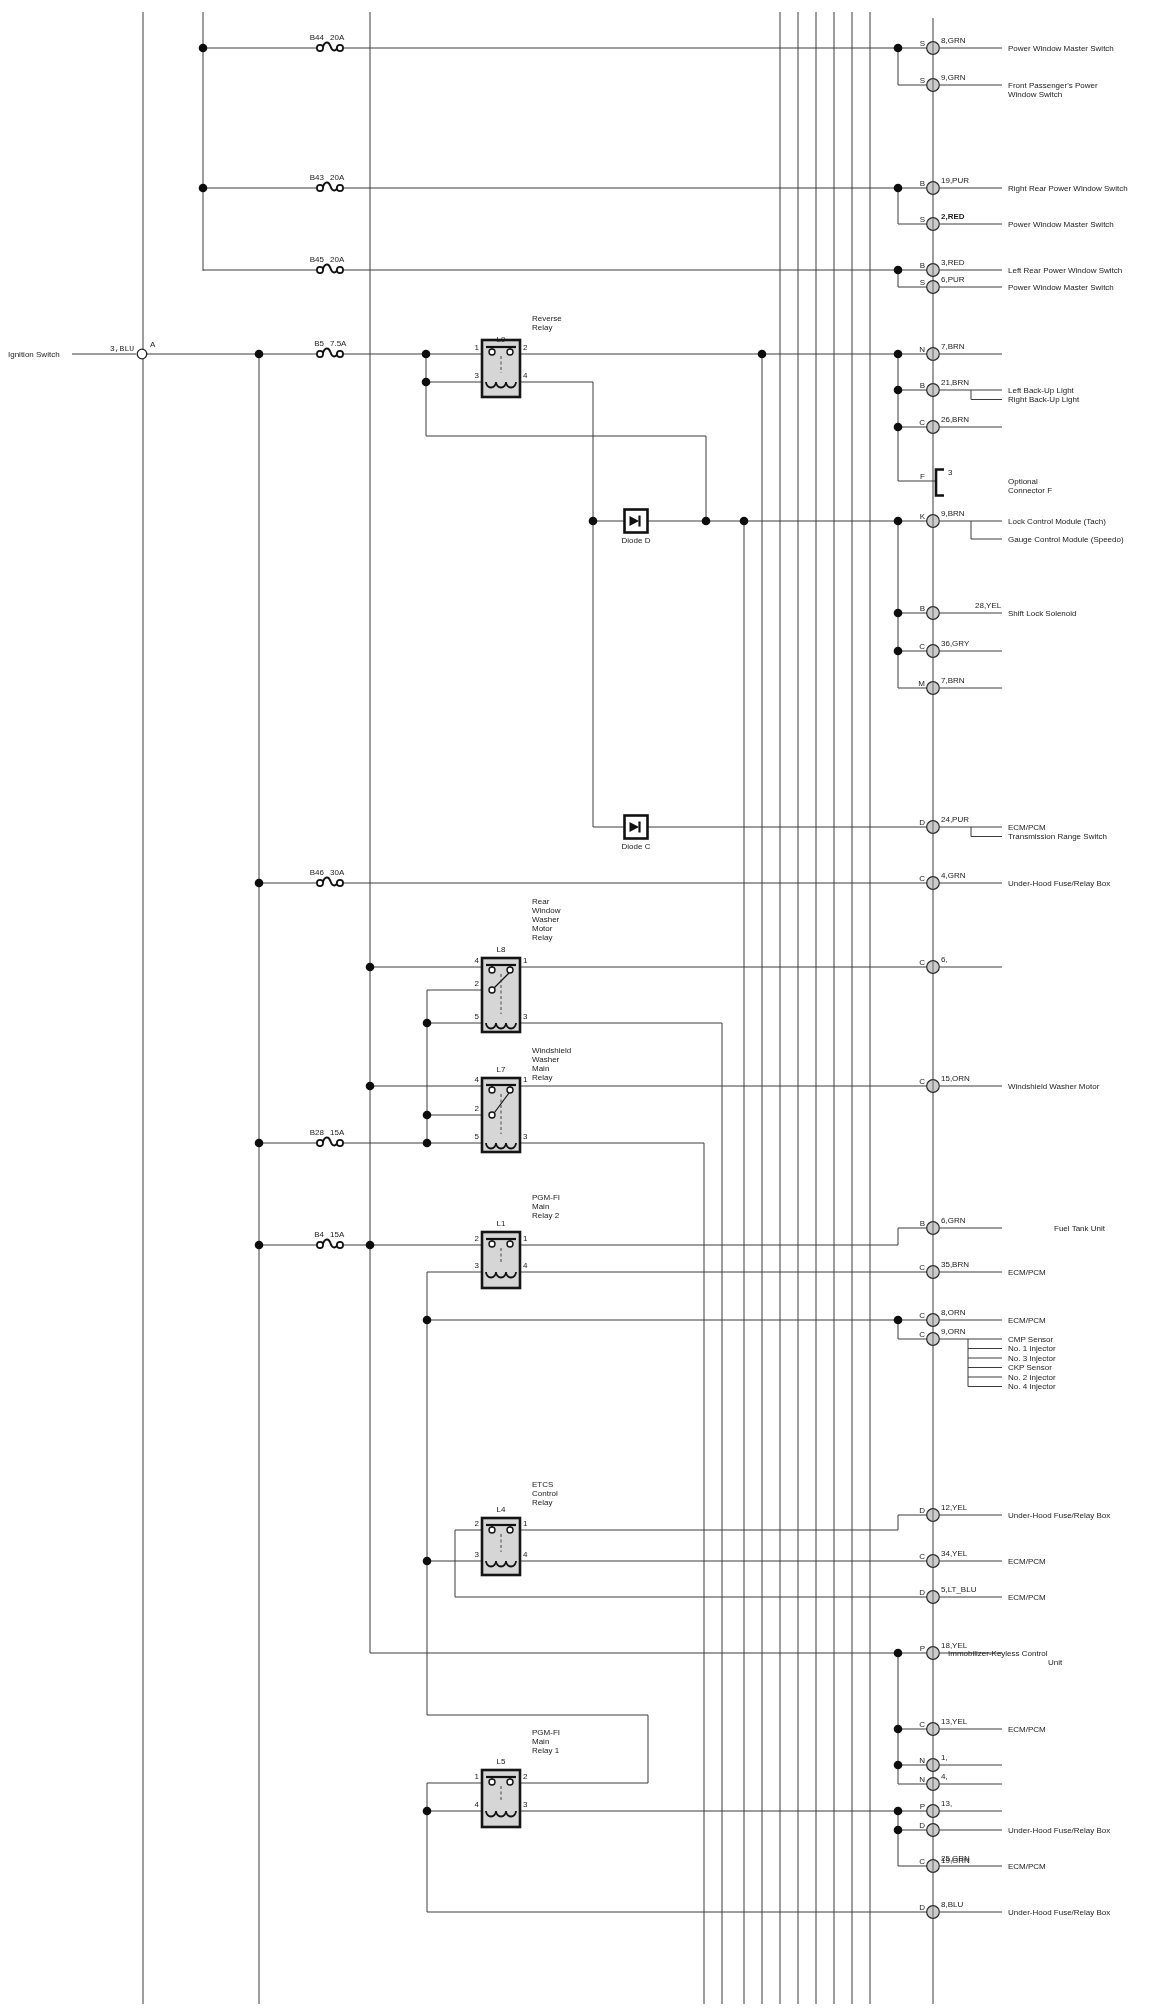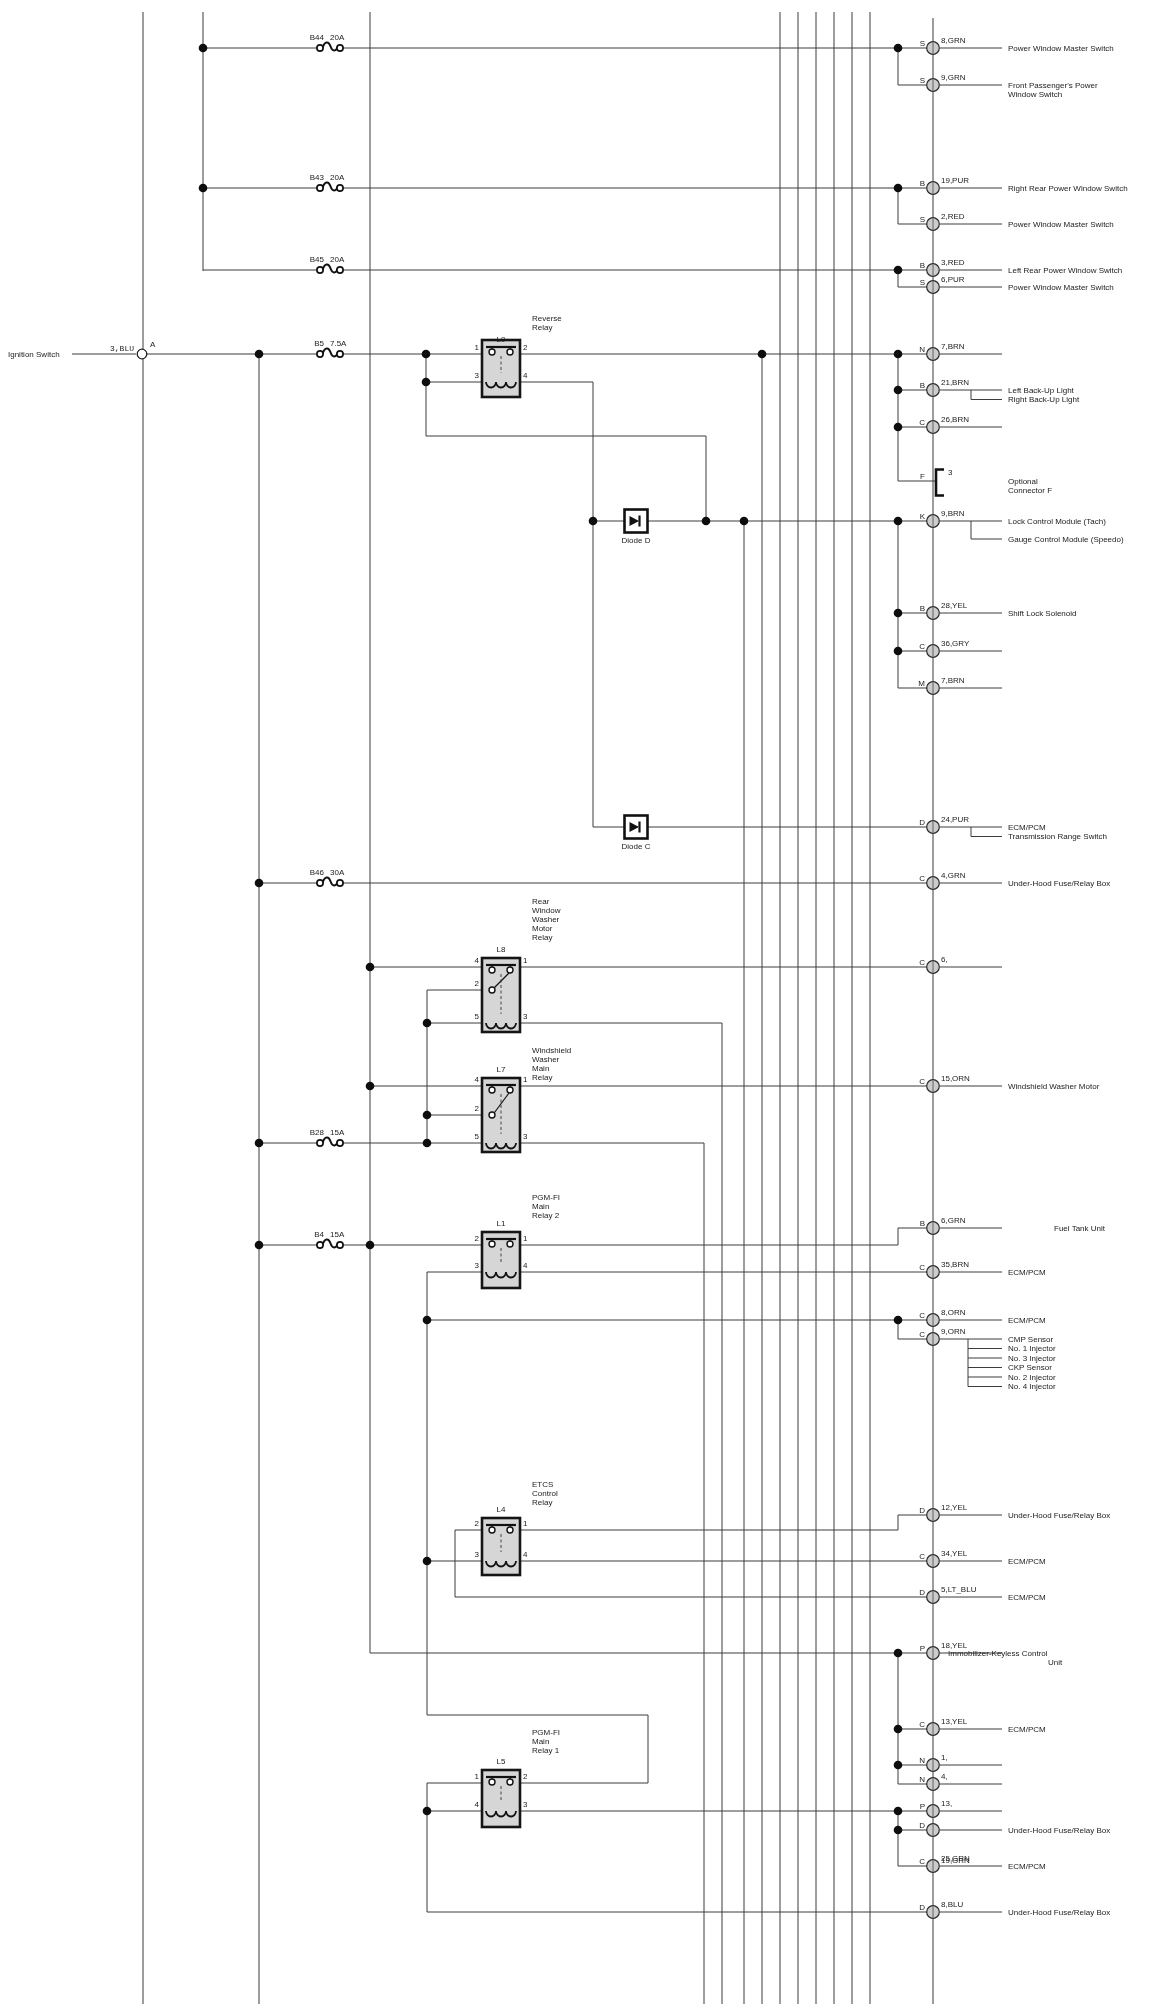--- a/index.html
+++ b/index.html
@@ -277,42 +277,42 @@
       <span class="lbl" style="left: 941px; top: 36px;">8,GRN</span>
       <span class="lbl" style="left: 1008px; top: 43.5px;">Power Window Master Switch</span>
       <span class="lbl r" style="left: 898px; top: 76px; width: 27px;">S</span>
       <span class="lbl" style="left: 941px; top: 73px;">9,GRN</span>
       <span class="lbl" style="left: 1008px; top: 80.5px;">Front Passenger's Power</span>
       <span class="lbl" style="left: 1008px; top: 90px;">Window Switch</span>
       <span class="lbl r" style="left: 898px; top: 179px; width: 27px;">B</span>
       <span class="lbl" style="left: 941px; top: 176px;">19,PUR</span>
       <span class="lbl" style="left: 1008px; top: 183.5px;">Right Rear Power Window Switch</span>
       <span class="lbl r" style="left: 898px; top: 215px; width: 27px;">S</span>
-      <span class="lbl" style="left: 941px; top: 212px;">2,RED</span>
+      <span class="lbl" style="left: 941px; top: 212px; font-weight: bold;">2,RED</span>
       <span class="lbl" style="left: 1008px; top: 219.5px;">Power Window Master Switch</span>
       <span class="lbl r" style="left: 898px; top: 261px; width: 27px;">B</span>
       <span class="lbl" style="left: 941px; top: 258px;">3,RED</span>
       <span class="lbl" style="left: 1008px; top: 265.5px;">Left Rear Power Window Switch</span>
       <span class="lbl r" style="left: 898px; top: 278px; width: 27px;">S</span>
       <span class="lbl" style="left: 941px; top: 275px;">6,PUR</span>
       <span class="lbl" style="left: 1008px; top: 282.5px;">Power Window Master Switch</span>
       <span class="lbl r" style="left: 898px; top: 345px; width: 27px;">N</span>
       <span class="lbl" style="left: 941px; top: 342px;">7,BRN</span>
       <span class="lbl r" style="left: 898px; top: 381px; width: 27px;">B</span>
       <span class="lbl" style="left: 941px; top: 378px;">21,BRN</span>
       <span class="lbl" style="left: 1008px; top: 385.5px;">Left Back-Up Light</span>
       <span class="lbl" style="left: 1008px; top: 395px;">Right Back-Up Light</span>
       <span class="lbl r" style="left: 898px; top: 418px; width: 27px;">C</span>
       <span class="lbl" style="left: 941px; top: 415px;">26,BRN</span>
       <span class="lbl r" style="left: 898px; top: 512px; width: 27px;">K</span>
       <span class="lbl" style="left: 941px; top: 509px;">9,BRN</span>
       <span class="lbl" style="left: 1008px; top: 516.5px;">Lock Control Module (Tach)</span>
       <span class="lbl" style="left: 1008px; top: 534.5px;">Gauge Control Module (Speedo)</span>
       <span class="lbl r" style="left: 898px; top: 604px; width: 27px;">B</span>
-      <span class="lbl" style="left: 941px; top: 601px; text-align: center;">28,YEL</span>
+      <span class="lbl" style="left: 975px; top: 601px; text-align: center;">28,YEL</span>
       <span class="lbl" style="left: 1008px; top: 608.5px;">Shift Lock Solenoid</span>
       <span class="lbl r" style="left: 898px; top: 642px; width: 27px;">C</span>
       <span class="lbl" style="left: 941px; top: 639px;">36,GRY</span>
       <span class="lbl r" style="left: 898px; top: 679px; width: 27px;">M</span>
       <span class="lbl" style="left: 941px; top: 676px;">7,BRN</span>
       <span class="lbl r" style="left: 898px; top: 818px; width: 27px;">D</span>
       <span class="lbl" style="left: 941px; top: 815px;">24,PUR</span>
       <span class="lbl" style="left: 1008px; top: 822.5px;">ECM/PCM</span>
       <span class="lbl" style="left: 1008px; top: 832px;">Transmission Range Switch</span>
       <span class="lbl r" style="left: 898px; top: 874px; width: 27px;">C</span>

